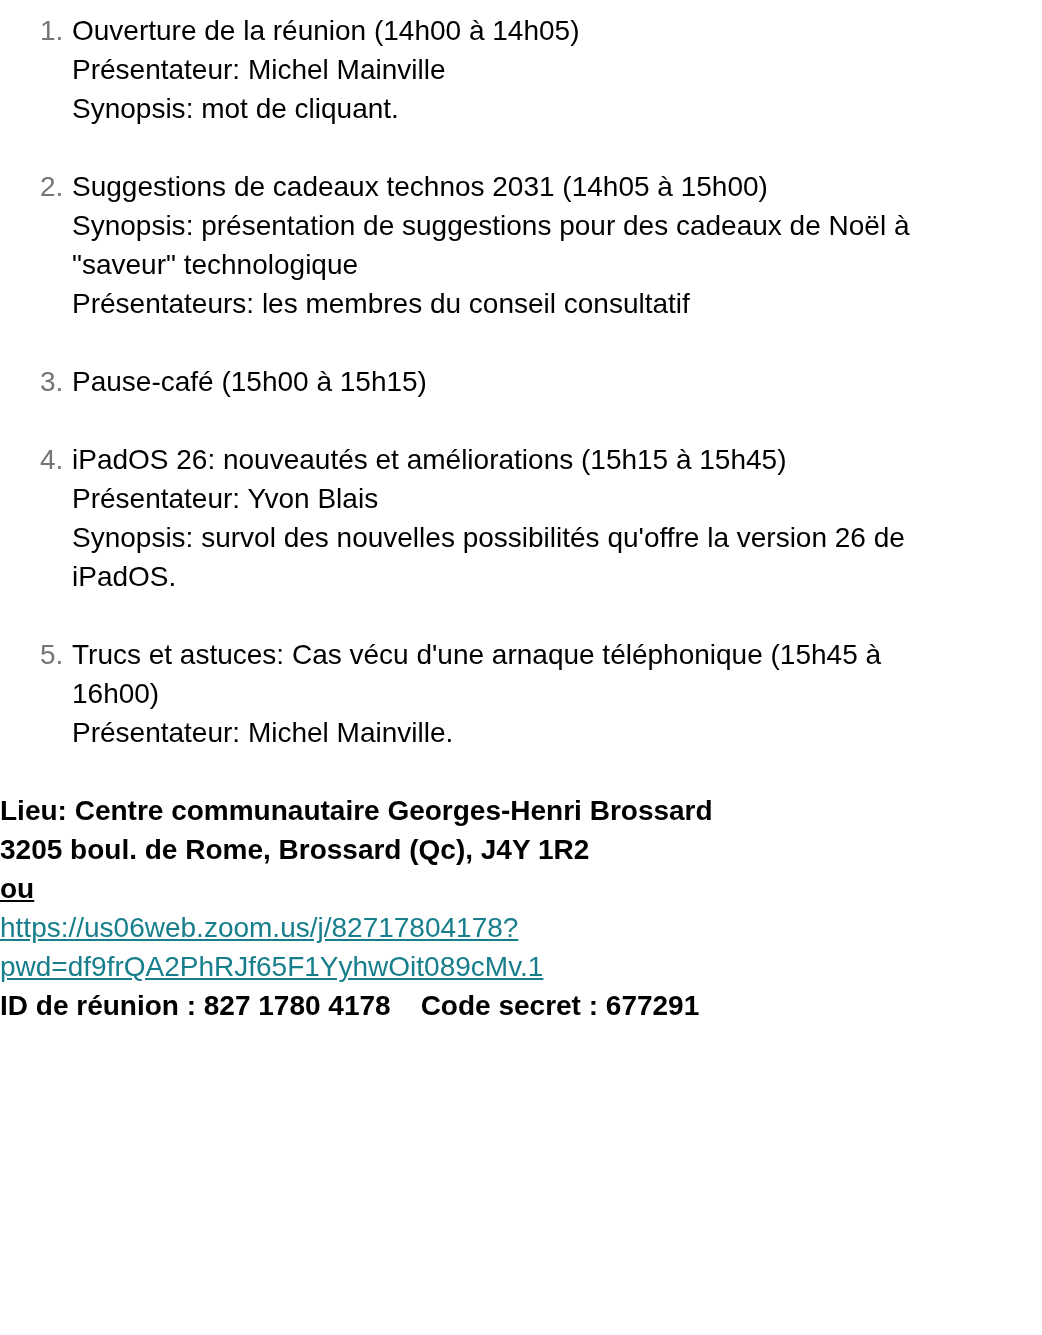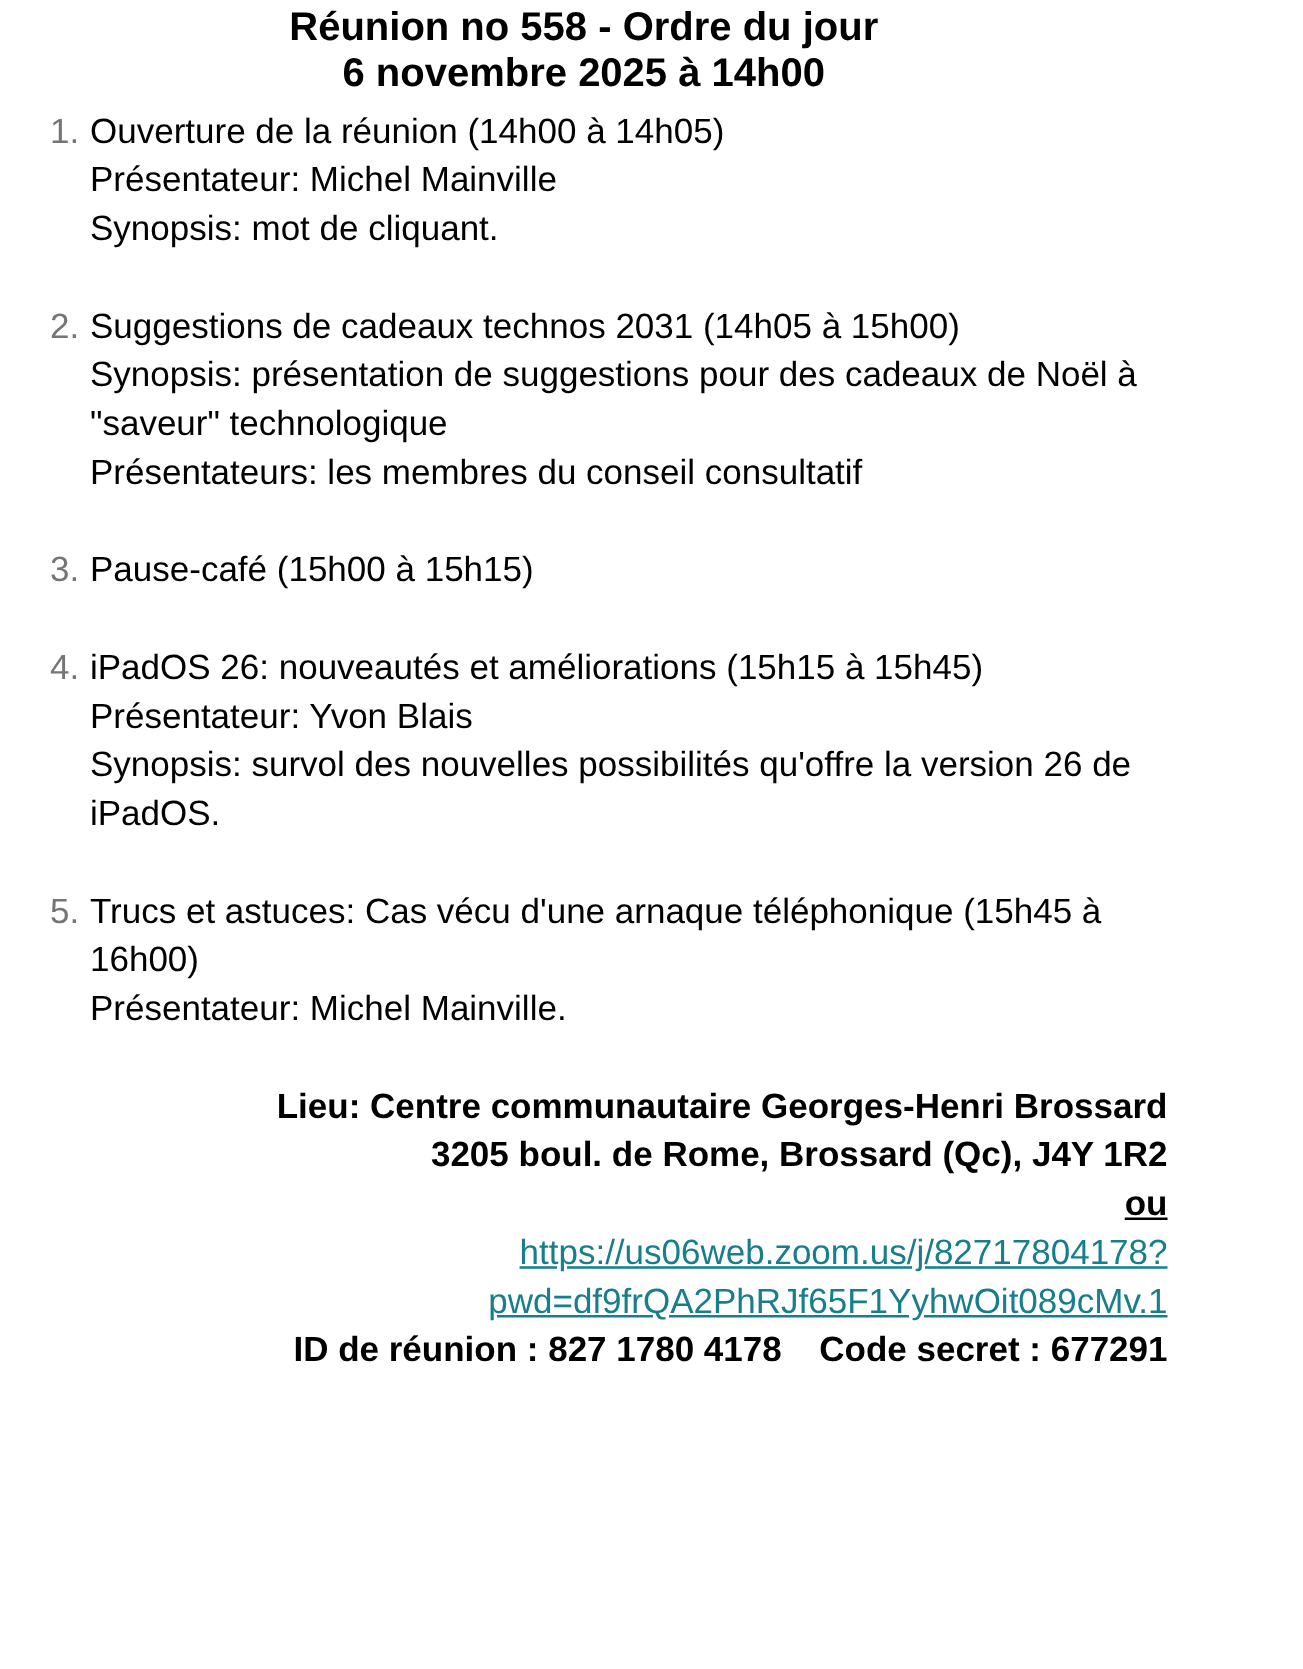--- a/index.html
+++ b/index.html
@@ -40,42 +40,36 @@
     top: 0;
     color: #757575;
     font-weight: 400;
   }
   .bold { font-weight: 400; }
   .ws { white-space: pre-line; }
   .footer {
     font-size: 28px;
     line-height: 39px;
     font-weight: 700;
-    text-align: right;
+    text-align: left;
   }
   .or-separator {
     text-decoration: underline;
-    margin-left: 20px;
   }
   .zoom-link {
     color: #177e8c;
     font-weight: 400;
-    margin-left: 48px;
   }
   .code-gap { margin-left: 30px; }
 </style>
 </head>
 <body>
 
 <div class="doc">
 
-  <div class="doc-title">
-    <div>Réunion no 558 - Ordre du jour</div>
-    <div>6 novembre 2025 à 14h00</div>
-  </div>
 
   <div class="agenda">
 
     <div class="agenda-item">
       <span class="item-number">1.</span>
       <div><span class="bold ws">Ouverture de la réunion</span><span class="ws"> (14h00 à 14h05)</span></div>
       <div><span class="bold">Présentateur</span><span class="ws">: Michel Mainville</span></div>
       <div><span class="bold">Synopsis</span><span class="ws">: mot de cliquant.</span></div>
     </div>
 

